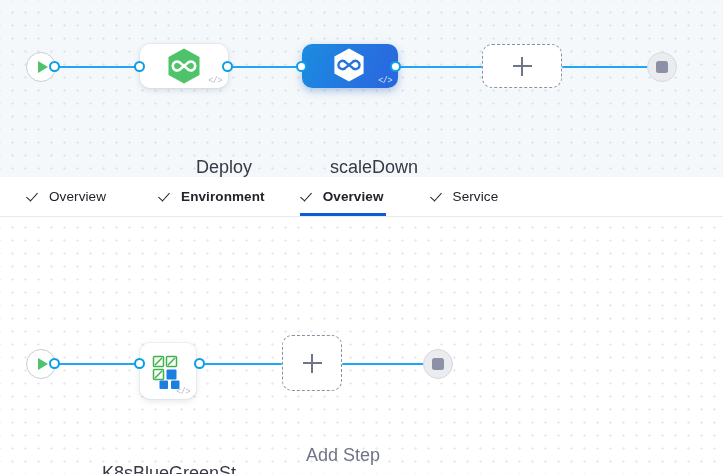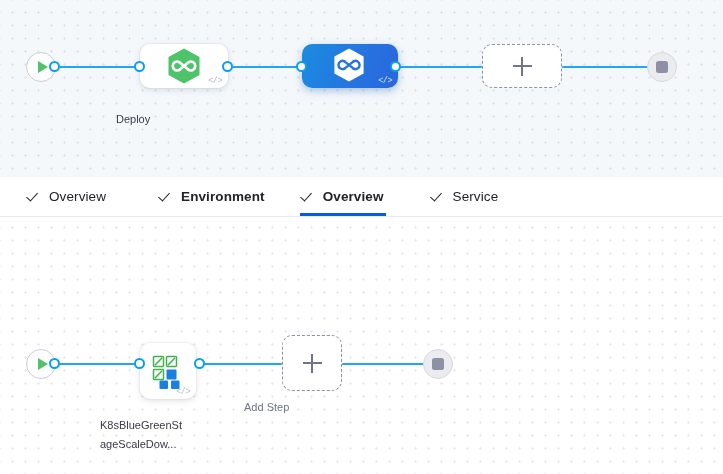--- a/index.html
+++ b/index.html
@@ -163,25 +163,26 @@
   }
   .plus::before, .plus::after {
     content: ""; position: absolute; background: #6f7486;
   }
   .plus::before { left: 0; top: 8.4px; width: 19px; height: 2.1px; }
   .plus::after  { top: 0; left: 8.4px; height: 19px; width: 2.1px; }
 
   
   .node-label {
     position: absolute;
-    text-align: left;
-    font-size: 11px;
+    text-align: right;
+    font-size: 18px;
     color: #383946;
     line-height: 19px;
     white-space: pre-line;
+    margin-top: 48px;
   }
   .node-label.muted { color: #6f7486; }
 </style>
 </head>
 <body>
 
 <div id="app">
 
   <div class="stage-canvas">
 
@@ -222,20 +223,21 @@
             <path d="M21.8 15.1 a4.4 4.4 0 1 1 0 7.8"></path>
             <path d="M12.2 15.1 L21.8 22.9"></path>
             <path d="M12.2 22.9 L21.8 15.1"></path>
           </g>
         </svg>
       </div>
       <span class="code-badge">&lt;/&gt;</span>
     </div>
     <div class="port" style="left:296px; top:61px;"></div>
     <div class="port" style="left:390px; top:61px;"></div>
+    <div class="node-label" style="left:282px; top:110px; width:136px;">scaleDown</div>
 
     <div class="add-node" style="left:482px; top:44px; width:80px; height:44px;">
       <div class="plus"></div>
     </div>
 
     <div class="port" style="left:649px; top:61px;"></div>
     <div class="terminal end" style="left:647px; top:52px;">
       <div class="stop-sq"></div>
     </div>
   </div>

